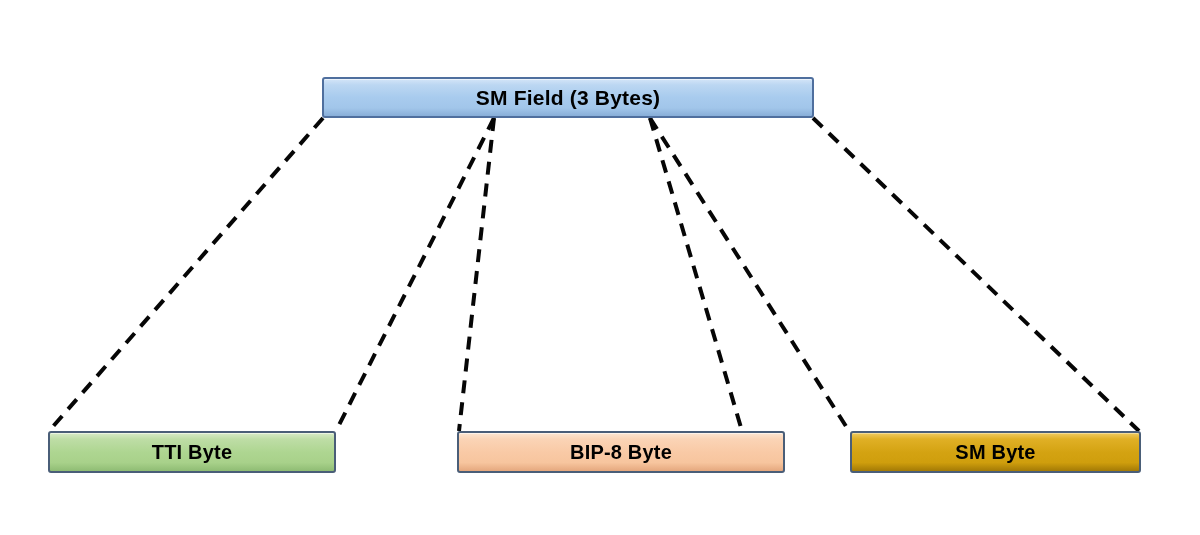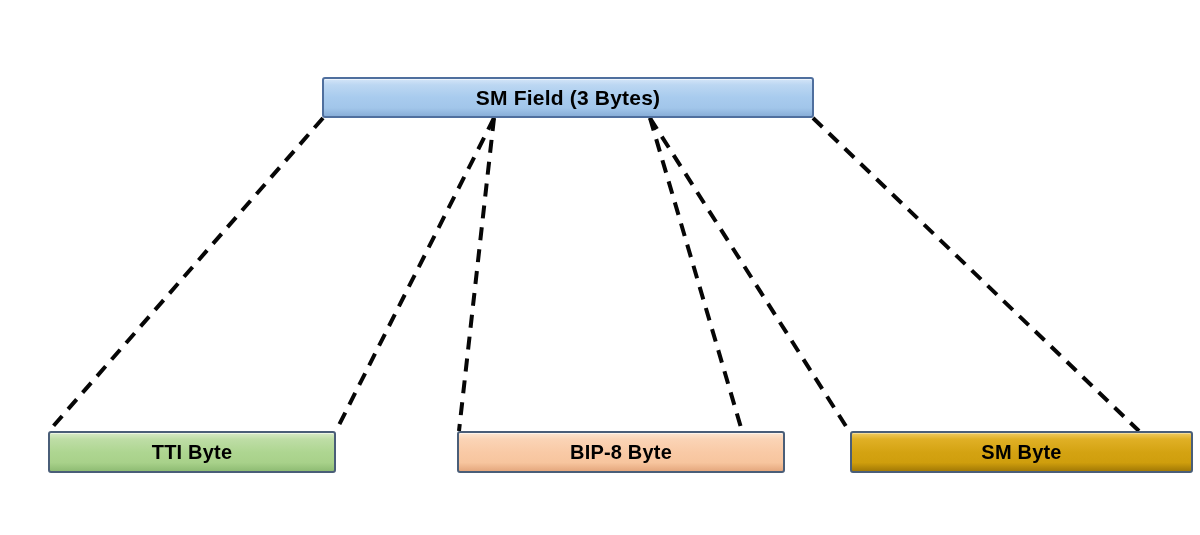--- a/index.html
+++ b/index.html
@@ -75,21 +75,21 @@
       #fde6d2 0%,
       #fbd4b6 16%,
       #f9caa6 50%,
       #f7c59e 78%,
       #e5a87e 100%);
     box-shadow: inset 0 1px 0 rgba(255,255,255,0.55);
   }
   .node-sm {
     left: 850px;
     top: 431px;
-    width: 343px;
+    width: 291px;
     height: 42px;
     border: 2px solid #4a5e78;
     background: linear-gradient(180deg,
       #efcb62 0%,
       #e0b026 16%,
       #d4a312 50%,
       #cf9e0d 78%,
       #a37a06 100%);
     box-shadow: inset 0 1px 0 rgba(255,255,255,0.35);
   }

